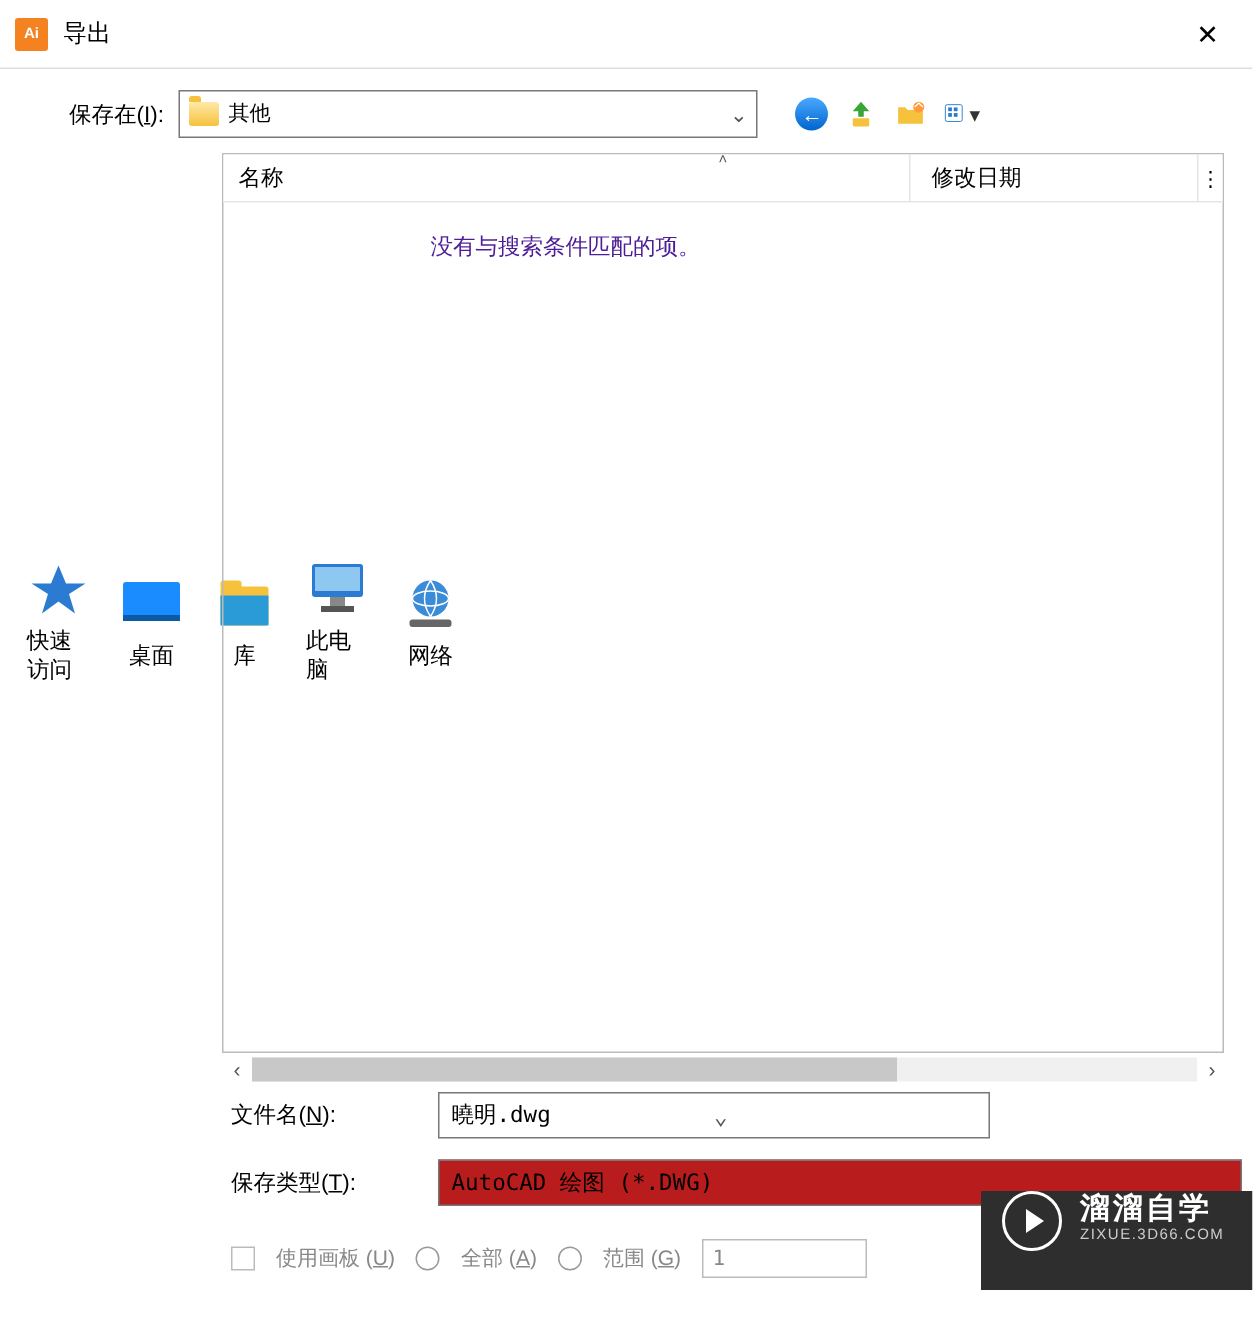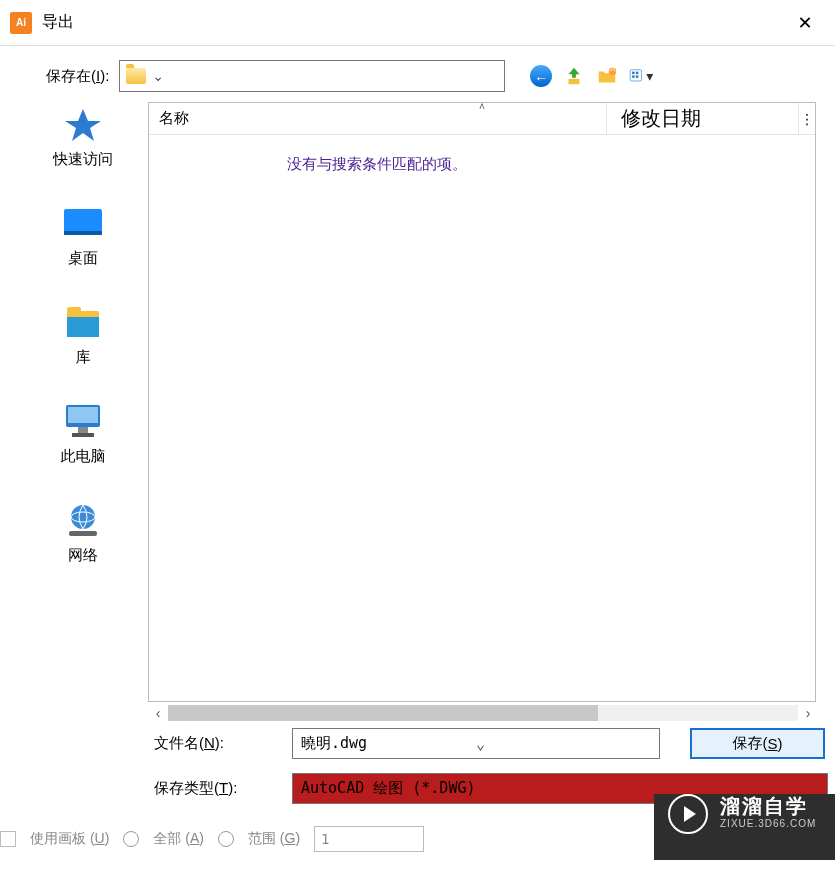--- a/index.html
+++ b/index.html
@@ -67,23 +67,23 @@
   .chevron { color:#555; }
   .toolbar-icons { display:flex; gap:10px; align-items:center; margin-left: 14px;}
   .tb-ic { width:24px; height:24px; display:flex; align-items:center; justify-content:center;}
   .main-area {
     display: flex;
     padding-left: 18px;
   }
   .places-bar {
     width: 130px;
     display: flex;
-    flex-direction: column;
-    align-items: center;
-    gap: 36px;
+    flex-direction: row;
+    align-items: center;
+    gap: 20px;
     padding-top: 4px;
   }
   .place {
     display: flex; flex-direction: column; align-items: center; gap: 6px;
     cursor: pointer; width: 100%;
   }
   .place-icon { width:42px; height:38px; display:flex; align-items:center; justify-content:center; }
   .place-label { font-size: 15px; }
   .file-list {
     border: 1px solid #bbb;
@@ -99,21 +99,21 @@
     align-items: center;
     background: #fff;
     border-bottom: 1px solid #e5e5e5;
     position: relative;
   }
   .sort-caret {
     position: absolute; left: 50%; top: -2px; transform: translateX(-50%);
     font-size: 10px; color: #555;
   }
   .col-name { width: 458px; padding-left: 10px; font-size: 15px; border-right: 1px solid #e5e5e5; height: 100%; display:flex; align-items:center;}
-  .col-date { flex:1; padding-left: 14px; font-size: 20px; border-right: 1px solid #e5e5e5; height:100%; display:flex; align-items:center;}
+  .col-date { flex:1; padding-left: 14px; font-size: 15px; border-right: 1px solid #e5e5e5; height:100%; display:flex; align-items:center;}
   .col-extra { width: 16px; height:100%; display:flex; align-items:center; justify-content:center;}
   .list-body { flex:1; position:relative; }
   .empty-msg {
     position: absolute; top: 20px; left: 0; right: 210px;
     text-align: center; font-size: 15px; color:#4c1d95;
   }
   .scrollbar-row {
     display:flex; align-items:center; width:670px; margin-left:0px; height:22px;
   }
   .scroll-left, .scroll-right { width:20px; text-align:center; color:#555; cursor:pointer; }
@@ -143,21 +143,21 @@
   .save-button {
     border: 2px solid #1a6fd6;
     height: 31px; width: 135px;
     background: #e5f1fb;
     display:flex; align-items:center; justify-content:center;
     font-size: 15px; cursor:pointer;
     margin-left: 18px;
   }
   .extra-row {
     display:flex; align-items:center; gap: 14px;
-    margin-top: 22px;
+    padding-left: 154px; margin-top: 22px;
     color: #888;
   }
   .chk { width:16px; height:16px; border:1px solid #bbb; background:#fff; }
   .rdo { width:16px; height:16px; border:1px solid #999; border-radius:50%; background:#fff; display:flex;align-items:center;justify-content:center;}
   .range-input {
     border:1px solid #bbb; height:26px; width:110px; padding:0 6px;
     font-size:14px; color:#888; background:#fff;
     font-family: "SimSun", monospace;
   }
   .watermark {
@@ -187,20 +187,21 @@
   <div class="title-text">导出</div>
   <div class="close-btn">✕</div>
 </div>
 
 <div class="top-row">
   <div class="save-in-label">
     <span>保存在(</span><u>I</u><span>):</span>
   </div>
   <div class="location-combo">
     <div class="folder-icon-small"></div>
+    <span class="combo-text">其他</span>
     <span class="chevron">⌄</span>
   </div>
   <div class="toolbar-icons">
     <div class="tb-ic">
       <div class="back-circle">
           <span>←</span>
         </div>
     </div>
     <div class="tb-ic up-arrow">
       <svg viewBox="0 0 24 24">
@@ -307,25 +308,20 @@
 
 <div class="bottom-fields">
   <div class="field-row">
     <div class="field-label">
       <span>文件名(</span><u>N</u><span>):</span>
     </div>
     <div class="file-name-combo">
       <span>曉明.dwg</span>
       <span class="chevron">⌄</span>
     </div>
-    <div class="save-button">
-      <span>保存(</span>
-        <u>S</u>
-        <span>)</span>
-    </div>
   </div>
   <div class="field-row">
     <div class="field-label">
       <span>保存类型(</span><u>T</u><span>):</span>
     </div>
     <div class="file-type-combo">
       <span>AutoCAD 绘图 (*.DWG)</span>
     </div>
   </div>
 </div>

